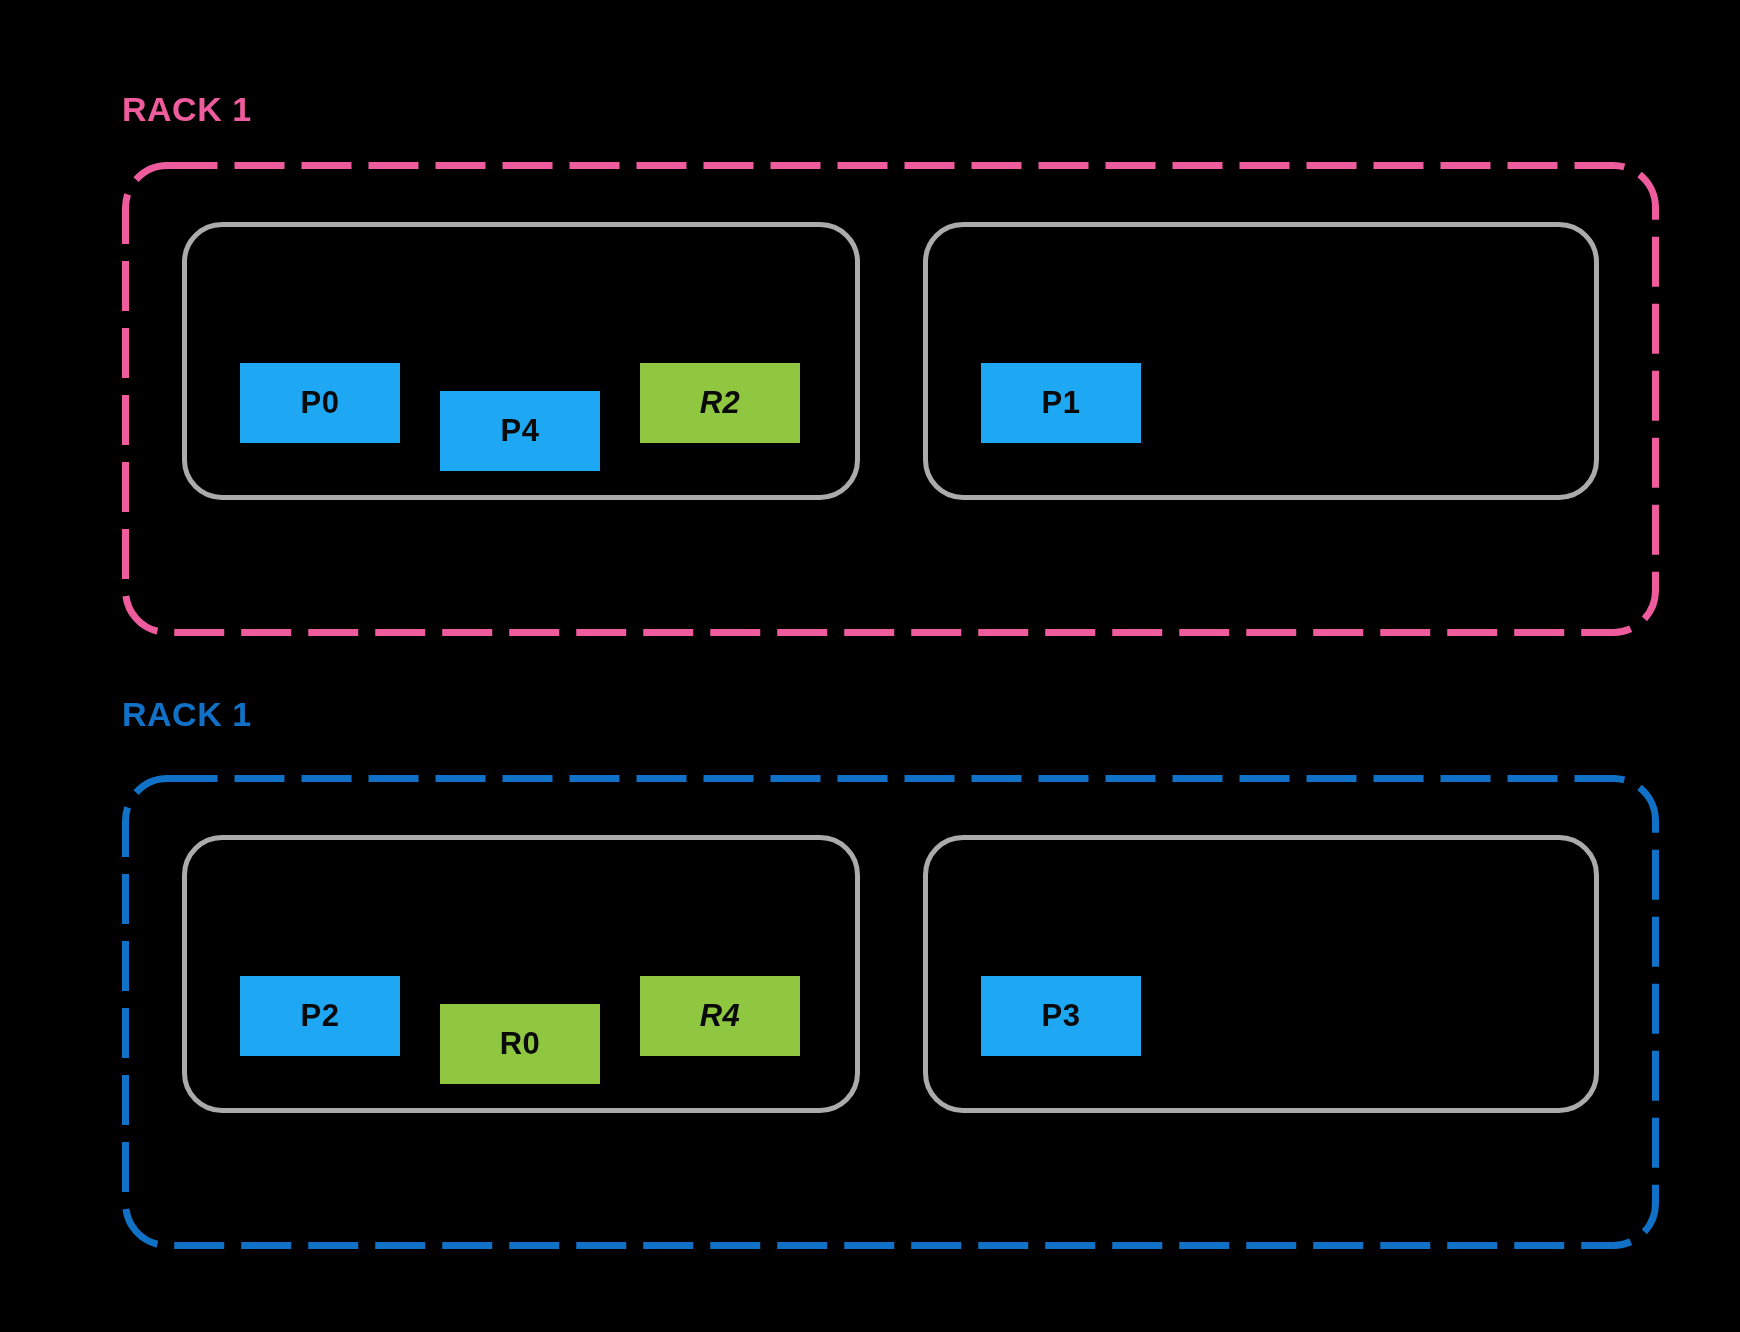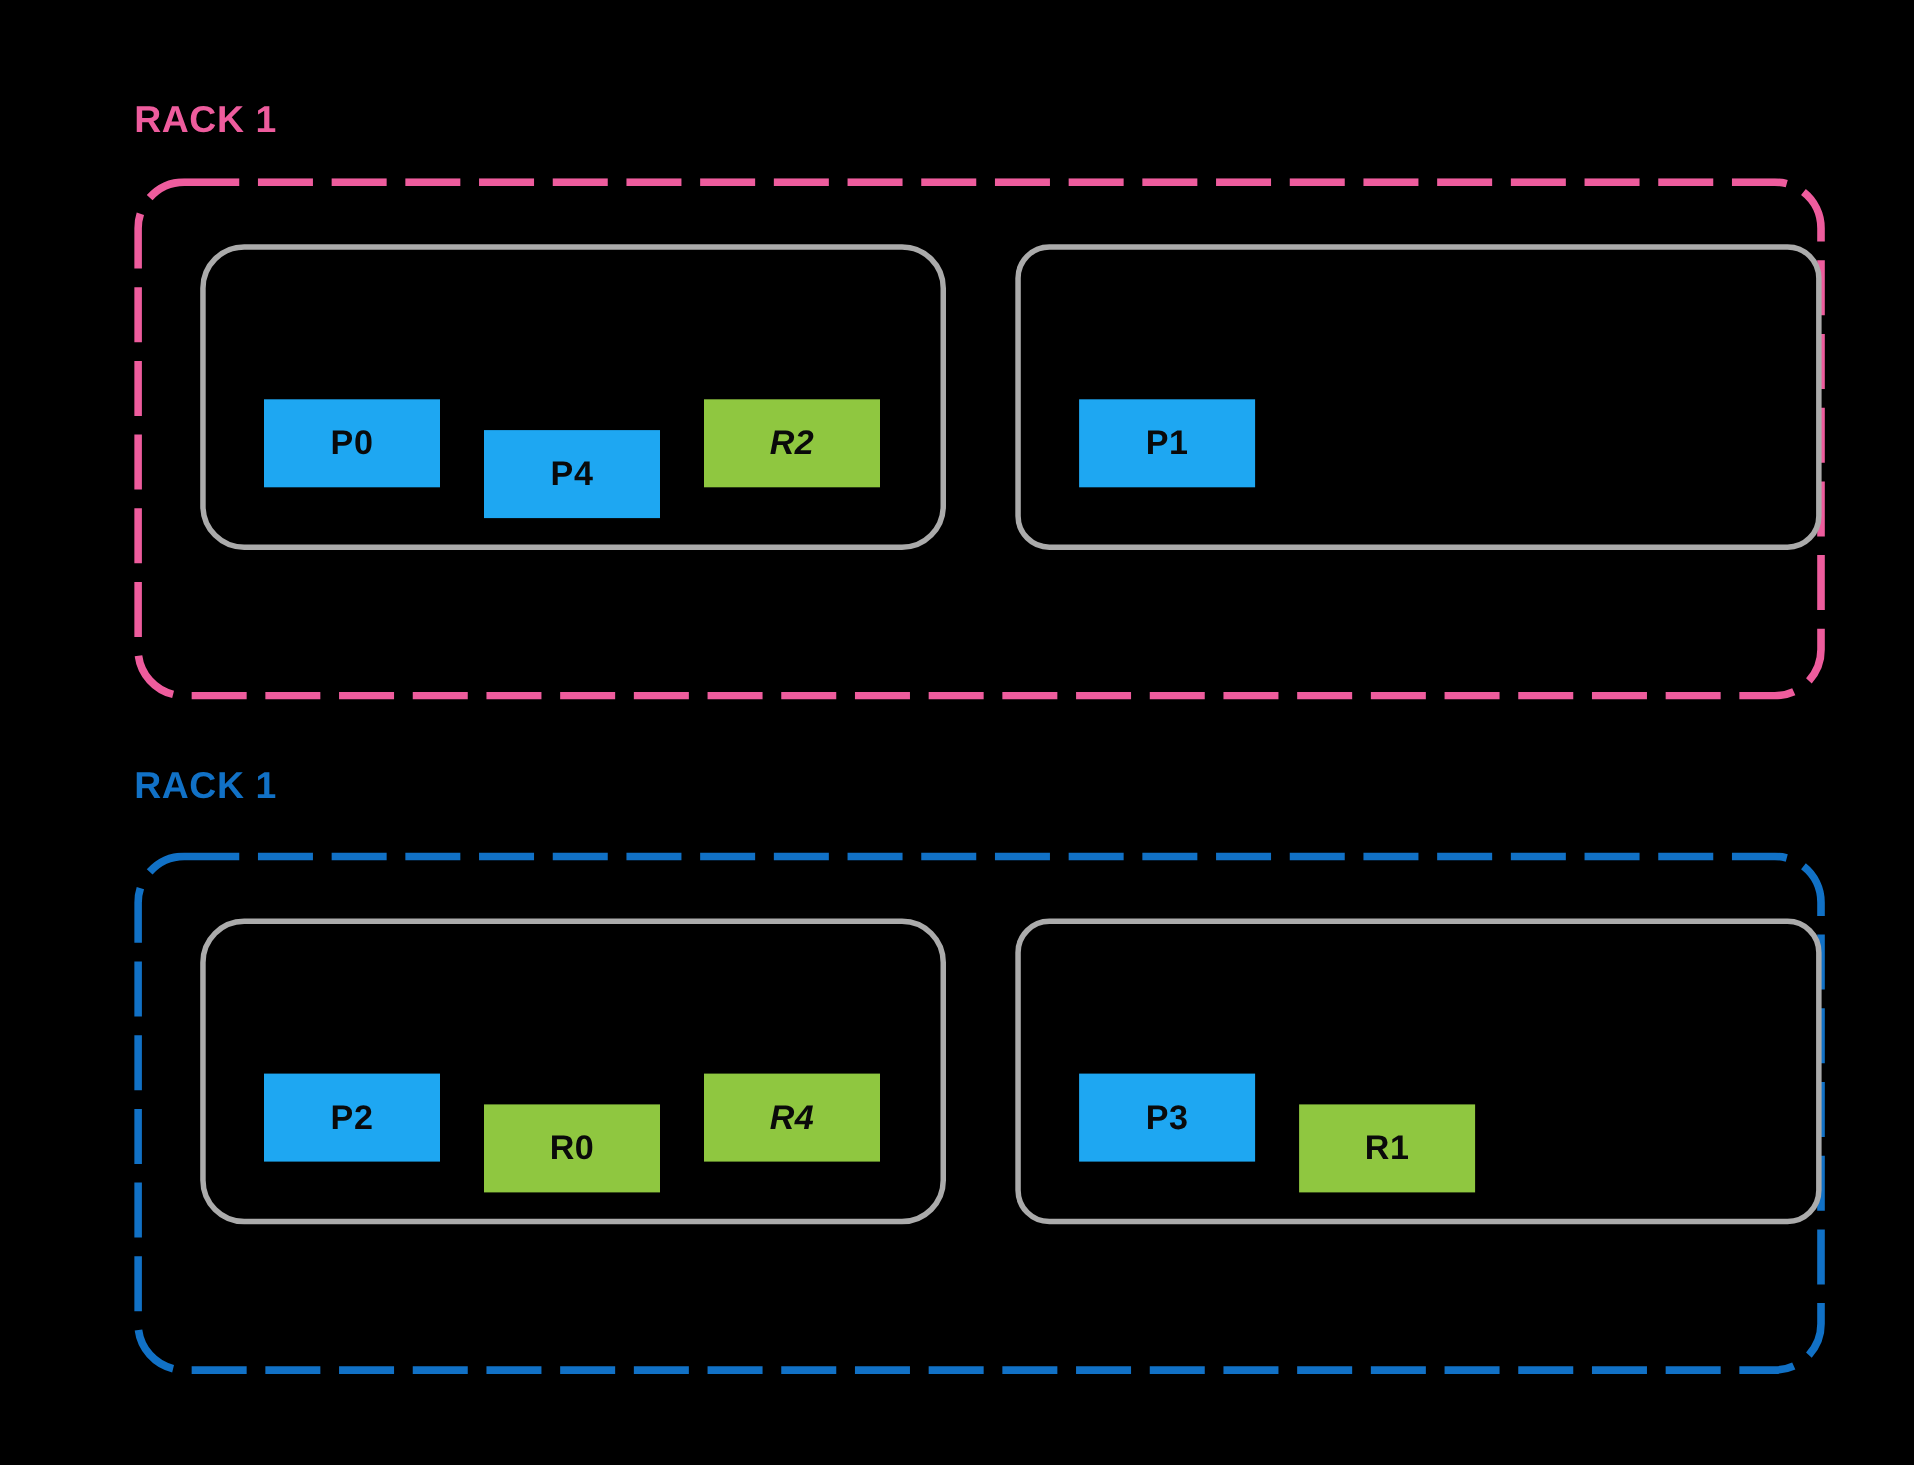--- a/index.html
+++ b/index.html
@@ -51,21 +51,21 @@
   #rack2-outline rect { stroke: var(--rack2-accent); }
 
   .host-box {
     position: absolute;
     height: 278px;
     border: 5px solid var(--host-border);
     border-radius: 40px;
     box-sizing: border-box;
   }
   .host-left  { left: 182px; width: 678px; }
-  .host-right { left: 923px; width: 733px; border-radius: 31px; }
+  .host-right { left: 923px; width: 676px; }
   .rack1-host { top: 222px; }
   .rack2-host { top: 835px; }
 
   .chip {
     position: absolute;
     top: 136px; 
     width: 160px;
     height: 80px;
     display: flex;
     align-items: center;
@@ -107,14 +107,13 @@
 </svg>
 
 <div class="host-box host-left rack2-host">
   <div class="chip blue slot-1">P2</div>
   <div class="chip green slot-2">R0</div>
   <div class="chip green slot-3">R4</div>
 </div>
 
 <div class="host-box host-right rack2-host">
   <div class="chip blue slot-1">P3</div>
-  <div class="chip green slot-2">R1</div>
 </div>
 
 </body></html>

